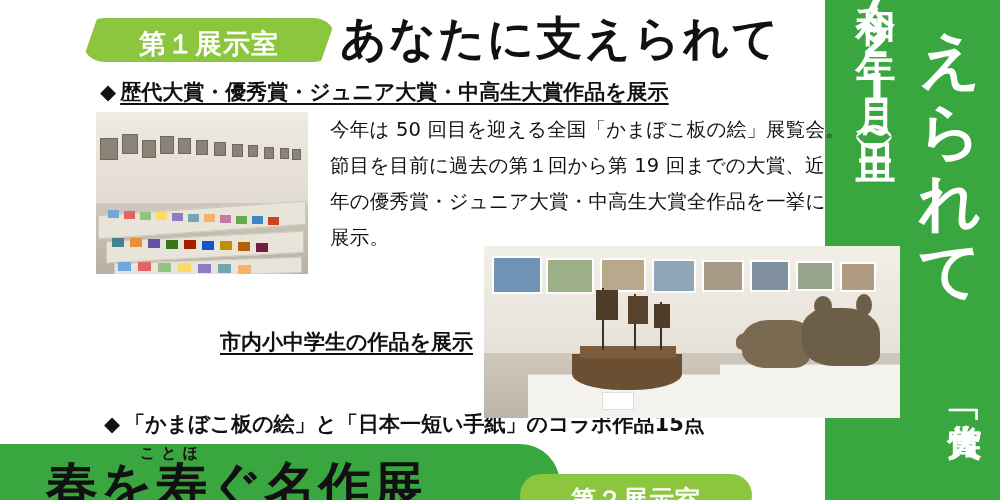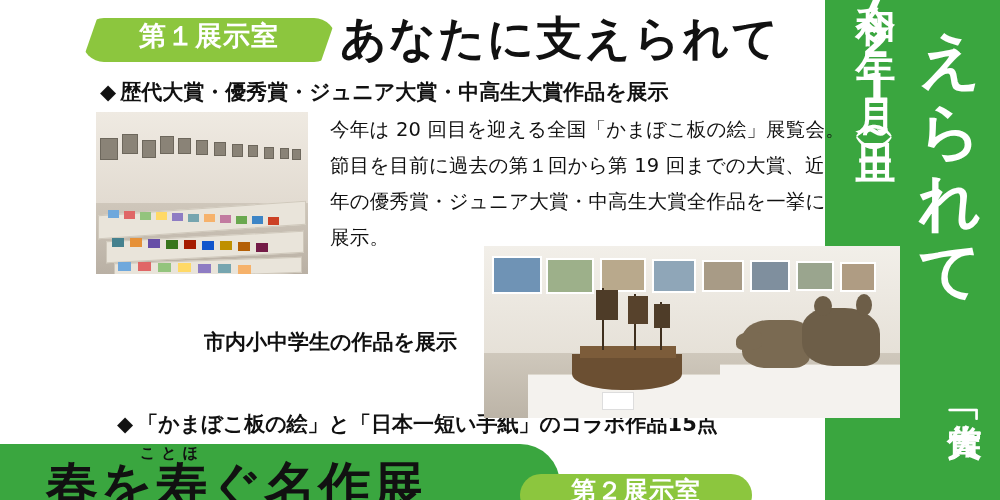--- a/index.html
+++ b/index.html
@@ -30,21 +30,21 @@
     position:absolute;left:0;bottom:-14px;width:560px;height:70px;
     background:#3aa63f;border-radius:0 40px 0 0;
   }
 
   
   .pill{
     position:absolute;
     background:#8cc63e;
     color:#ffffff;
     font-weight:bold;
-    display:flex;align-items:flex-start;justify-content:center;
+    display:flex;align-items:flex-end;justify-content:center;
     font-family:"DejaVu Sans", sans-serif;
   }
   .pill1{
     left:82px;top:18px;width:254px;height:44px;
     border-radius:26px 26px 26px 26px;
     font-size:27px;letter-spacing:1px;
     clip-path:polygon(6% 0,100% 0,94% 100%,0 100%);
     border-radius:22px;
   }
   .pill2{
@@ -62,27 +62,27 @@
     white-space:nowrap;
   }
 
   
   .bullet{
     position:absolute;
     font-size:21px;font-weight:bold;color:#111111;
     white-space:nowrap;
   }
   .bullet .dia{margin-right:4px;}
-  .ul{ text-underline-offset:4px; }
+  .ul{ text-decoration:underline; text-underline-offset:4px; }
 
   .b1{left:100px;top:78px;}
   .b2{left:104px;top:290px;}
-  .b2b{left:204px;top:328px;}
+  .b2b{left:220px;top:328px;}
   .note{left:248px;top:366px;font-size:18px;font-weight:bold;color:#111;}
-  .b3{left:117px;top:410px;text-align:right;}
+  .b3{left:104px;top:410px;text-align:right;}
 
   
   .para{
     position:absolute;left:330px;top:112px;width:660px;
     font-size:19.5px;line-height:36px;color:#111111;
     font-weight:500;
     letter-spacing:0.2px;
   }
   .para div{white-space:nowrap;}
 
@@ -211,21 +211,21 @@
     <div class="card" style="left:22px;top:150px;width:13px;height:9px;background:#6fa8dc;"></div>
     <div class="card" style="left:42px;top:150px;width:13px;height:9px;background:#e06666;"></div>
     <div class="card" style="left:62px;top:151px;width:13px;height:9px;background:#93c47d;"></div>
     <div class="card" style="left:82px;top:151px;width:13px;height:9px;background:#ffd966;"></div>
     <div class="card" style="left:102px;top:152px;width:13px;height:9px;background:#8e7cc3;"></div>
     <div class="card" style="left:122px;top:152px;width:13px;height:9px;background:#76a5af;"></div>
     <div class="card" style="left:142px;top:153px;width:13px;height:9px;background:#f6b26b;"></div>
   </div>
 
   <div class="para">
-    <div>今年は 20 回目を迎える全国「かまぼこ板の絵」展覧会。</div>
+    <div>今年は 50 回目を迎える全国「かまぼこ板の絵」展覧会。</div>
     <div>節目を目前に過去の第１回から第 19 回までの大賞、近</div>
     <div>年の優秀賞・ジュニア大賞・中高生大賞全作品を一挙に</div>
     <div>展示。</div>
   </div>
 
   <div class="bullet b2b">
     <span class="ul">市内小中学生の作品を展示</span>
   </div>
 
   <div class="bullet b3">

